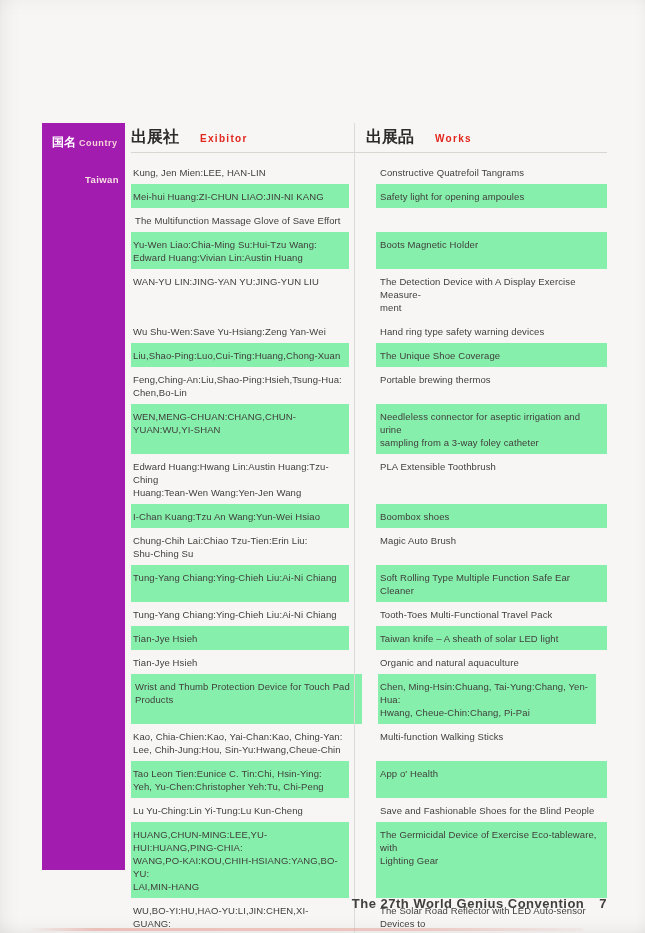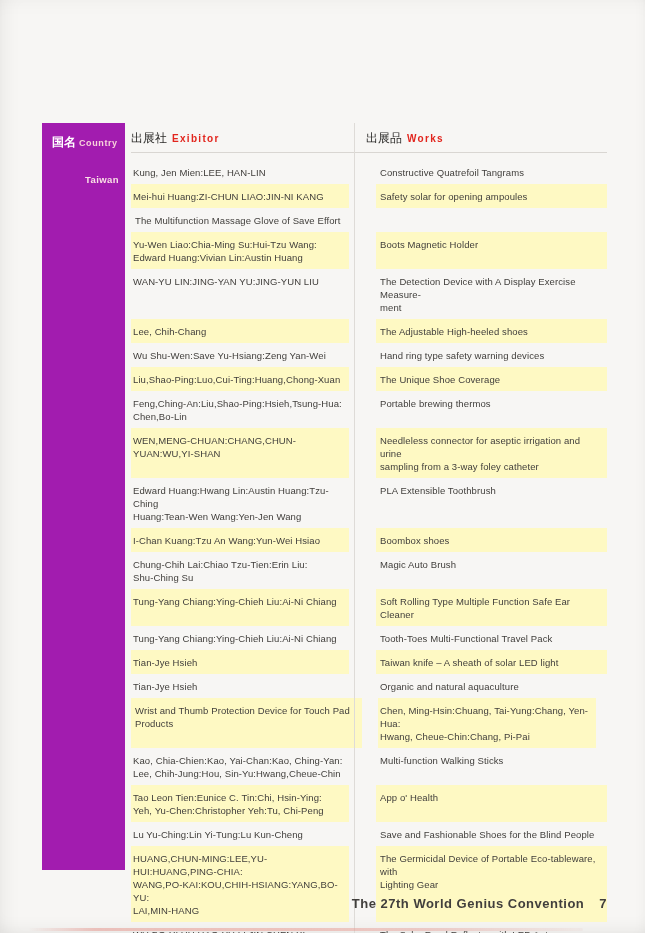--- a/index.html
+++ b/index.html
@@ -23,34 +23,34 @@
   .sidebar-header .zh { font-weight:bold; font-size:12px; color:#ffffff; }
   .sidebar-header .en { font-size:9px; color:rgba(255,226,222,0.92); letter-spacing:0.6px; margin-left:3px; font-weight:bold; }
   .country { margin-top:23px; font-size:9.5px; color:rgba(255,236,233,0.95); letter-spacing:0.4px; font-weight:bold;text-align:right; }
 
   
   .table { position:absolute; left:131px; top:123px; width:476px; }
   .vline { position:absolute; left:223px; top:0; height:100%; width:1px; background:#dedbd7; }
   .thead { display:flex; align-items:center; height:29px; border-bottom:1px solid #d9d6d2; }
   .th-e { width:229px; }
   .th-w { padding-left:6px; }
-  .th .zh { font-weight:normal; font-size:12px; color:#2c2b29; }
-  .th .en { font-weight:bold; font-size:10px; color:#e2251d; letter-spacing:1.3px; margin-left:5px; }
+  .th .zh { font-weight:bold; font-size:16px; color:#2c2b29; }
+  .th .en { font-weight:bold; font-size:10px; color:#e2251d; letter-spacing:1.3px; margin-left:21px; }
   .tbody { margin-top:7px; }
   .row { display:flex; align-items:stretch;gap:16px; }
   .cell { display:flex; }
   .cell-e { width:218px; margin-right:11px; }
   .cell-w { flex:1; }
   .txt {
     flex:1; padding:5.5px 4px 5.5px 2px;
     font-size:9.5px; line-height:13px; color:#403e3b;
     white-space:pre-line; letter-spacing:0.1px;
   }
   .cell-w .txt { padding-left:4px; padding-right:6px; }
-  .row.shaded .cell-e, .row.shaded .cell-w { background:#fef9c3; }
+  .row.shaded .cell-e, .row.shaded .cell-w { background:#86efac; }
 
   
   .footer {
     position:absolute; right:38px; top:896px;
     display:flex; gap:15px;
     font-size:13px; font-weight:bold; color:#413f3c; letter-spacing:0.5px;
   }
 
   
   .bottom-strip {
@@ -95,21 +95,21 @@
     <div class="cell cell-w">
       <div class="txt">Constructive Quatrefoil Tangrams</div>
     </div>
   </div>
 
   <div class="row shaded">
     <div class="cell cell-e">
       <div class="txt">Mei-hui Huang:ZI-CHUN LIAO:JIN-NI KANG</div>
     </div>
     <div class="cell cell-w">
-      <div class="txt">Safety solar for opening ampoules</div>
+      <div class="txt">Safety light for opening ampoules</div>
     </div>
   </div>
 
   <div class="row">
     <div class="cell cell-w">
       <div class="txt">The Multifunction Massage Glove of Save Effort</div>
     </div>
   </div>
 
   <div class="row shaded">
@@ -125,28 +125,20 @@
   <div class="row">
     <div class="cell cell-e">
       <div class="txt">WAN-YU LIN:JING-YAN YU:JING-YUN LIU</div>
     </div>
     <div class="cell cell-w">
       <div class="txt">The Detection Device with A Display Exercise Measure-
 ment</div>
     </div>
   </div>
 
-  <div class="row shaded">
-    <div class="cell cell-e">
-      <div class="txt">Lee, Chih-Chang</div>
-    </div>
-    <div class="cell cell-w">
-      <div class="txt">The Adjustable High-heeled shoes</div>
-    </div>
-  </div>
 
   <div class="row">
     <div class="cell cell-e">
       <div class="txt">Wu Shu-Wen:Save Yu-Hsiang:Zeng Yan-Wei</div>
     </div>
     <div class="cell cell-w">
       <div class="txt">Hand ring type safety warning devices</div>
     </div>
   </div>
 
@@ -284,21 +276,21 @@
     </div>
   </div>
 
   <div class="row shaded">
     <div class="cell cell-e">
       <div class="txt">HUANG,CHUN-MING:LEE,YU-HUI:HUANG,PING-CHIA:
 WANG,PO-KAI:KOU,CHIH-HSIANG:YANG,BO-YU:
 LAI,MIN-HANG</div>
     </div>
     <div class="cell cell-w">
-      <div class="txt">The Germicidal Device of Portable Eco-tableware, with
+      <div class="txt">The Germicidal Device of Exercise Eco-tableware, with
 Lighting Gear</div>
     </div>
   </div>
 
   <div class="row">
     <div class="cell cell-e">
       <div class="txt">WU,BO-YI:HU,HAO-YU:LI,JIN:CHEN,XI-GUANG:
 LIN,YU-HAO:LI,HONG-MING:WANG,BO-YOU</div>
     </div>
     <div class="cell cell-w">

